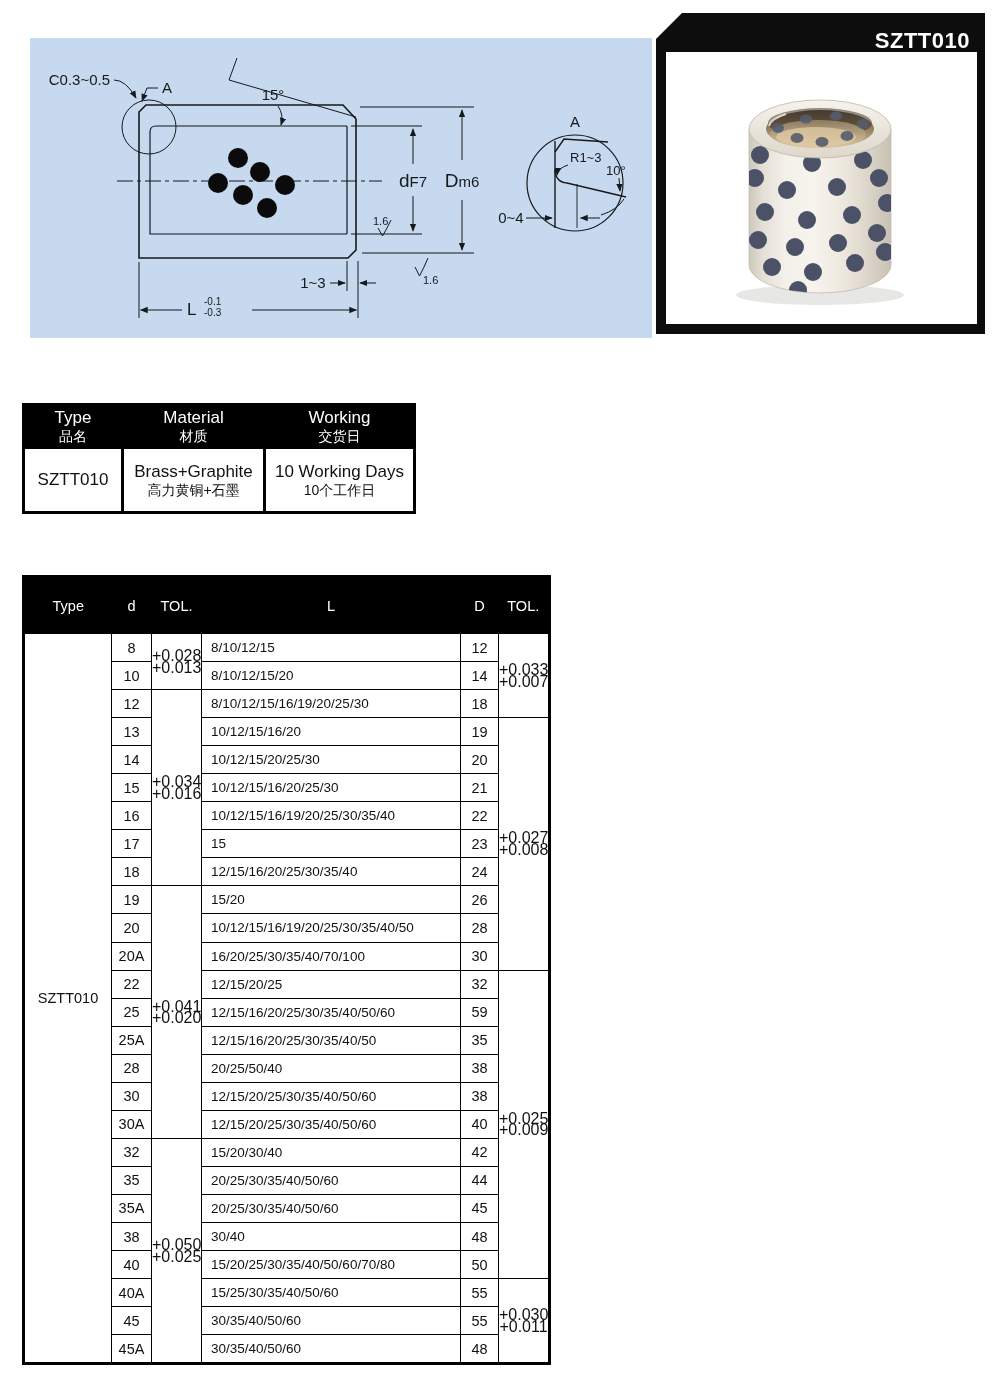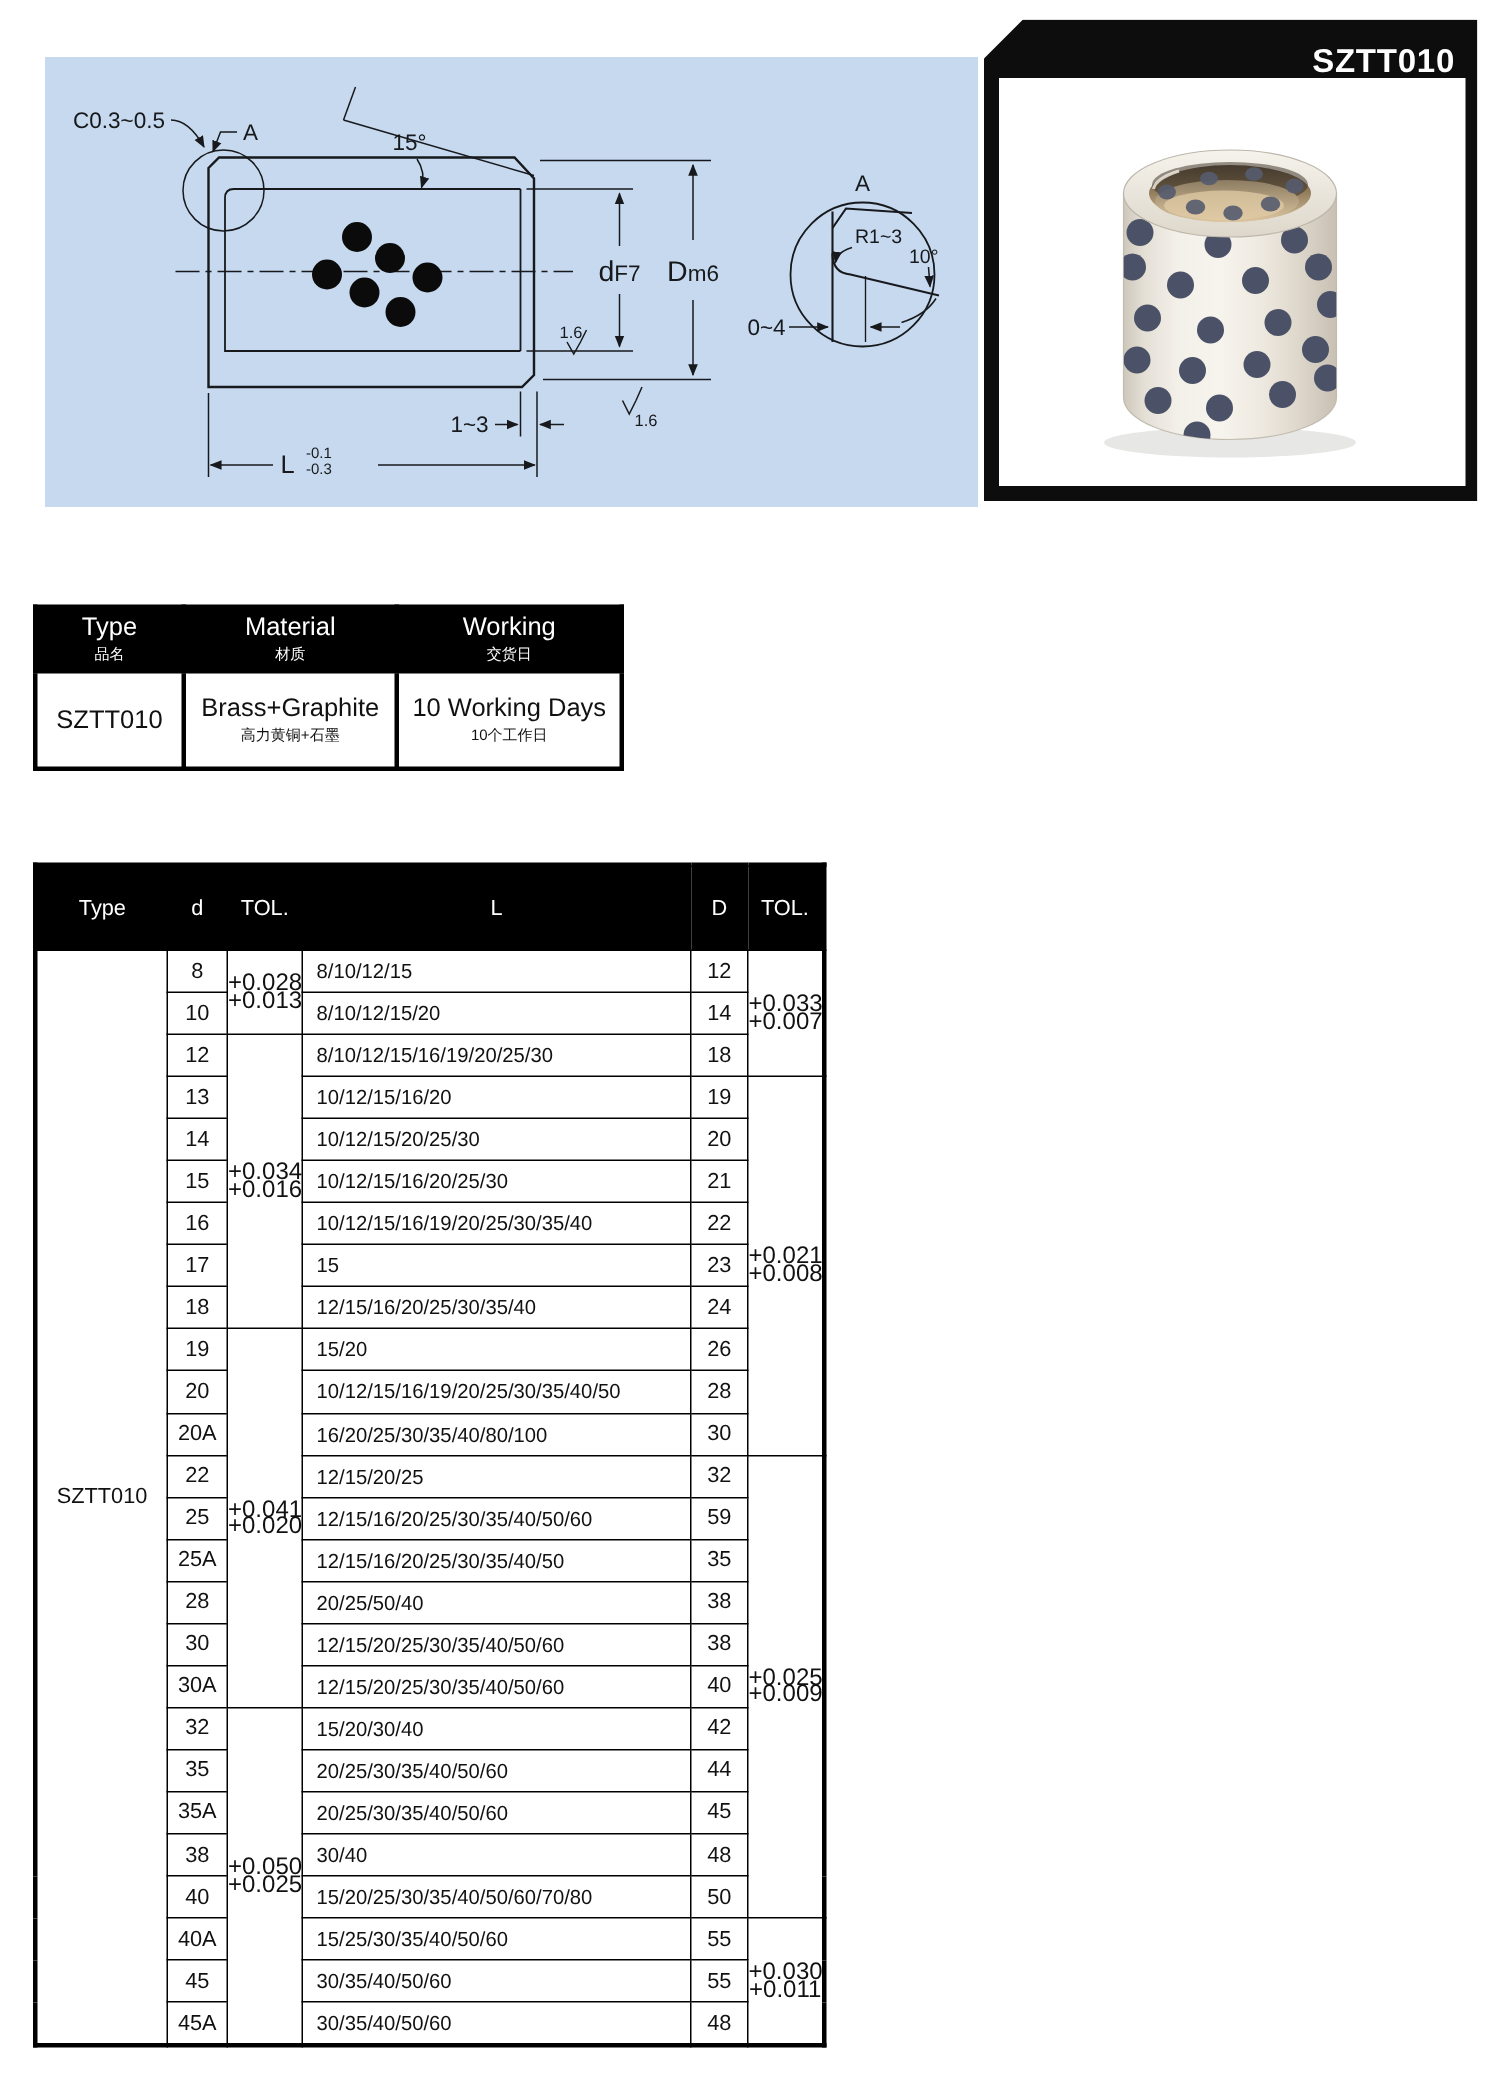--- a/index.html
+++ b/index.html
@@ -27,21 +27,21 @@
                  font-size:22px; font-weight:bold; letter-spacing:.5px; }
   .photo-inner { position:absolute; left:10px; top:39px; width:311px; height:272px; background:#ffffff; }
 
   
   .info-table { position:absolute; left:22px; top:403px; width:391px;
                 border-collapse:collapse; table-layout:fixed; }
   .info-table th, .info-table td { border:3px solid #000; padding:0; text-align:center; vertical-align:middle; }
   .info-table thead th { background:#000; color:#fff; height:40px; font-weight:normal; }
   .info-table tbody td { height:62px; color:#111; }
   .it-en { display:block; font-size:17px; line-height:20px; }
-  .it-cn { display:block; font-size:10px; line-height:17px; }
+  .it-cn { display:block; font-size:14px; line-height:17px; }
 
   
   .spec-table { position:absolute; left:22px; top:575px; width:526px;
                 border-collapse:collapse; table-layout:fixed; border:3px solid #000; }
   .spec-table thead th { background:#000; color:#fff; height:53px; font-weight:normal;
                          font-size:14.5px; text-align:center; }
   .spec-table tbody td { border:1.5px solid #000; padding:0; height:27.05px;
                          text-align:center; vertical-align:middle; color:#111; font-size:14.5px; }
   .spec-table td.l-cell { text-align:left; padding-left:9px; font-size:13.5px;margin-top:14px; }
   .spec-table td.tol-cell { font-size:16px; line-height:11.5px; }
@@ -313,21 +313,21 @@
             <div>+0.016</div>
           </td>
           <td class="l-cell">8/10/12/15/16/19/20/25/30</td>
           <td class="D-cell">18</td>
         </tr>
         <tr>
           <td class="d-cell">13</td>
           <td class="l-cell">10/12/15/16/20</td>
           <td class="D-cell">19</td>
           <td class="tol-cell" rowspan="9">
-            <div>+0.021</div>
+            <div>+0.027</div>
             <div>+0.008</div>
           </td>
         </tr>
         <tr>
           <td class="d-cell">14</td>
           <td class="l-cell">10/12/15/20/25/30</td>
           <td class="D-cell">20</td>
         </tr>
         <tr>
           <td class="d-cell">15</td>
@@ -358,21 +358,21 @@
           <td class="l-cell">15/20</td>
           <td class="D-cell">26</td>
         </tr>
         <tr>
           <td class="d-cell">20</td>
           <td class="l-cell">10/12/15/16/19/20/25/30/35/40/50</td>
           <td class="D-cell">28</td>
         </tr>
         <tr>
           <td class="d-cell">20A</td>
-          <td class="l-cell">16/20/25/30/35/40/80/100</td>
+          <td class="l-cell">16/20/25/30/35/40/70/100</td>
           <td class="D-cell">30</td>
         </tr>
         <tr>
           <td class="d-cell">22</td>
           <td class="l-cell">12/15/20/25</td>
           <td class="D-cell">32</td>
           <td class="tol-cell" rowspan="11">
             <div>+0.025</div>
             <div>+0.009</div>
           </td>

